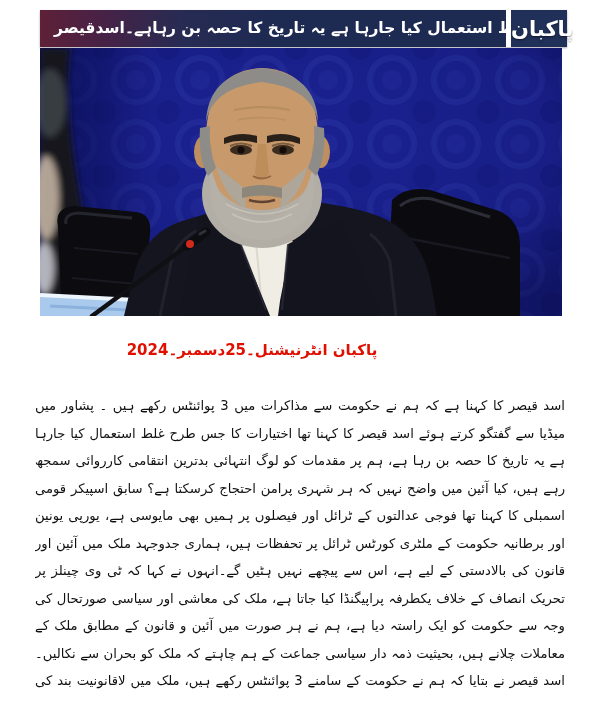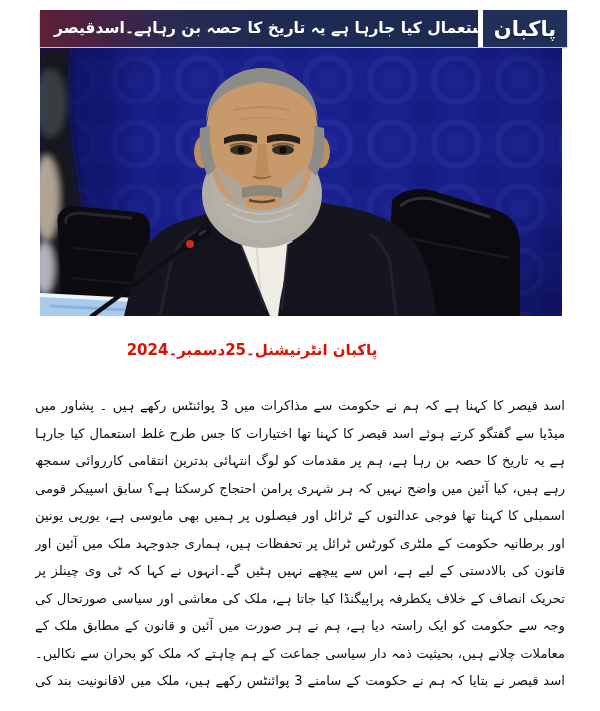--- a/index.html
+++ b/index.html
@@ -25,21 +25,21 @@
     box-shadow:0 1px 2px rgba(0,0,30,.35);
   }
   .masthead .headline{
     flex:1;display:flex;align-items:center;justify-content:flex-end;
     direction:rtl;color:var(--headline-text);
     font-size:15.5px;font-weight:bold;line-height:1.1;
     padding:0 10px 0 14px;white-space:nowrap;overflow:hidden;
   }
   .masthead .sep{width:5px;background:#ffffff;}
   .masthead .logo-box{
-    width:84px;display:flex;align-items:center;justify-content:center;
+    width:56px;display:flex;align-items:center;
     background:var(--logo-bg);
   }
   .masthead .logo-box span{
     color:#ffffff;font-weight:bold;font-size:21px;direction:rtl;
     text-shadow:0 1px 2px rgba(0,0,0,.5);
   }
   
   .photo-wrap{
     position:absolute;left:40px;top:48px;width:522px;height:268px;overflow:hidden;
     background:var(--wall-blue);

